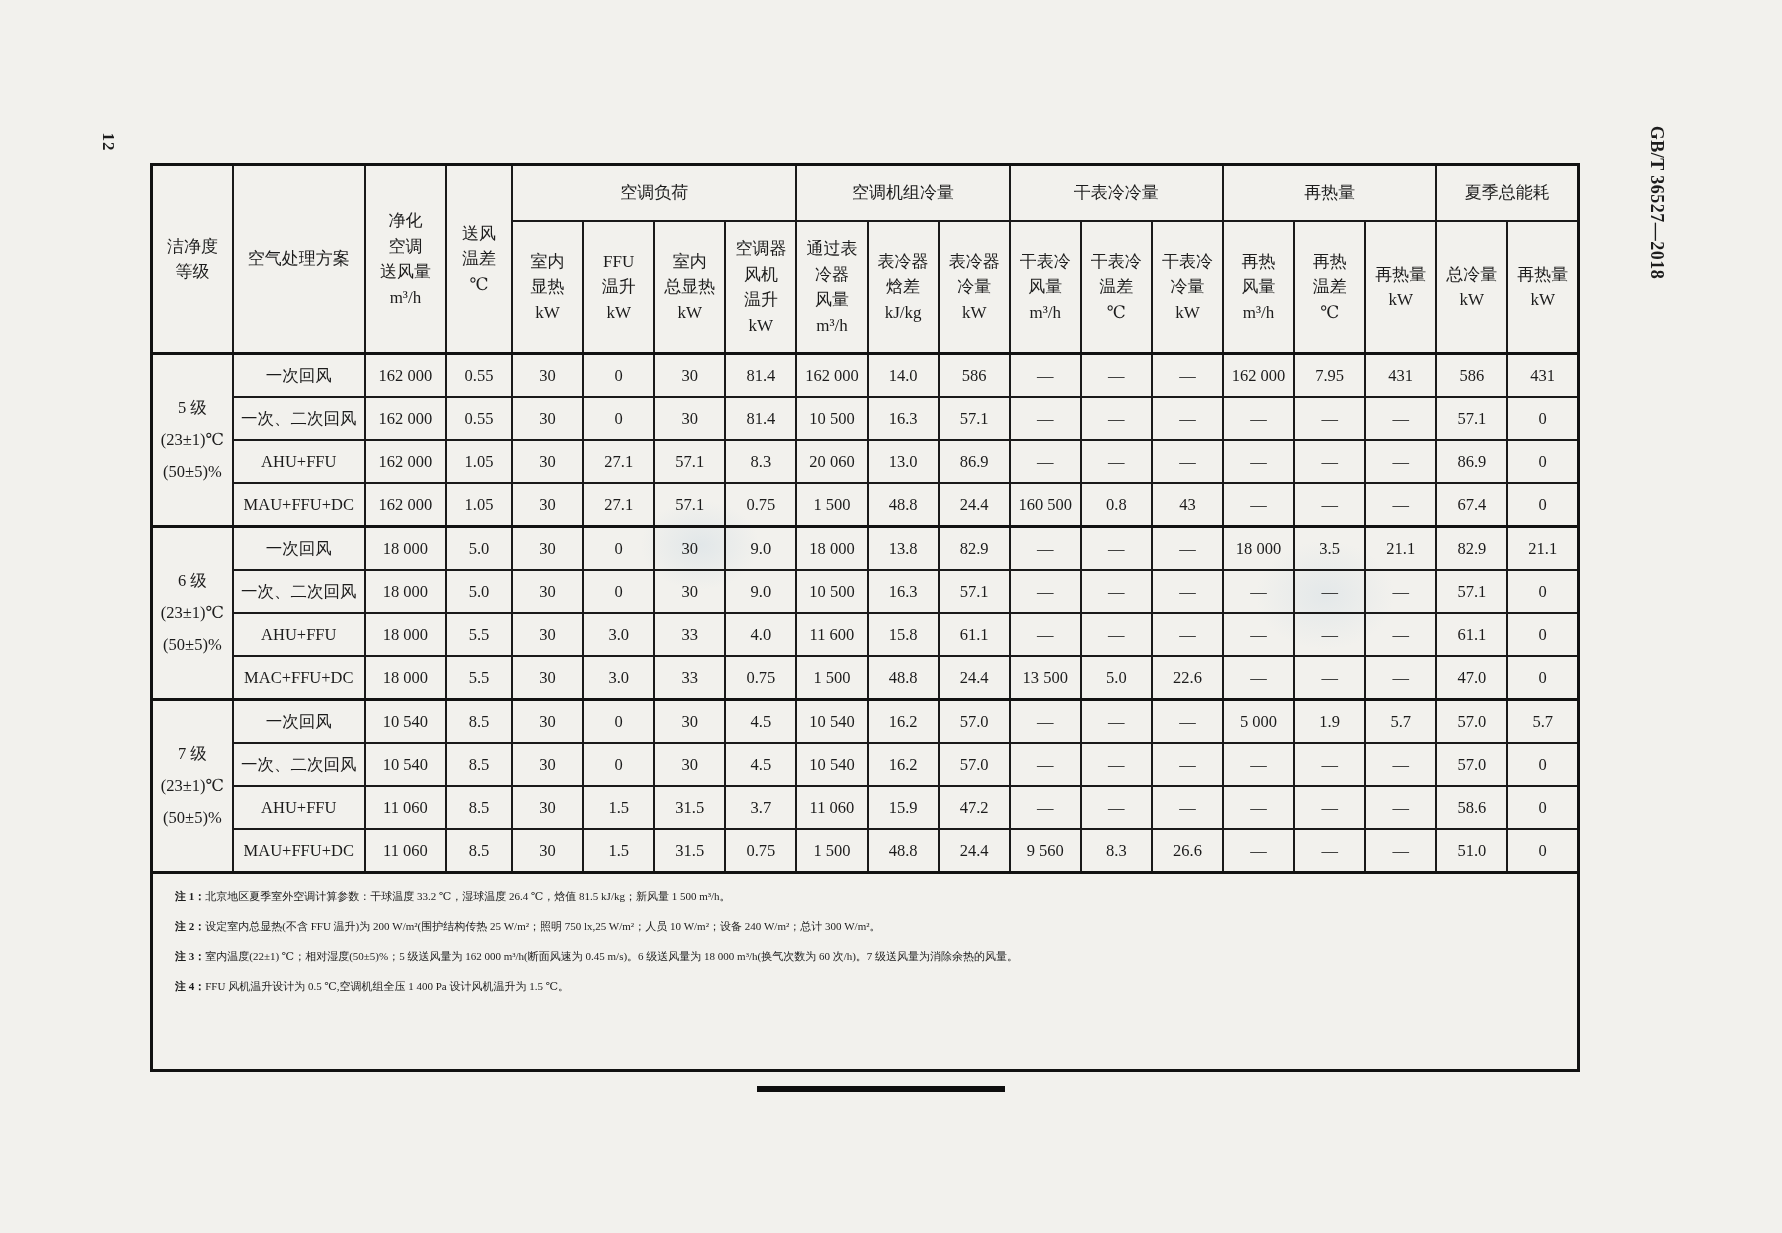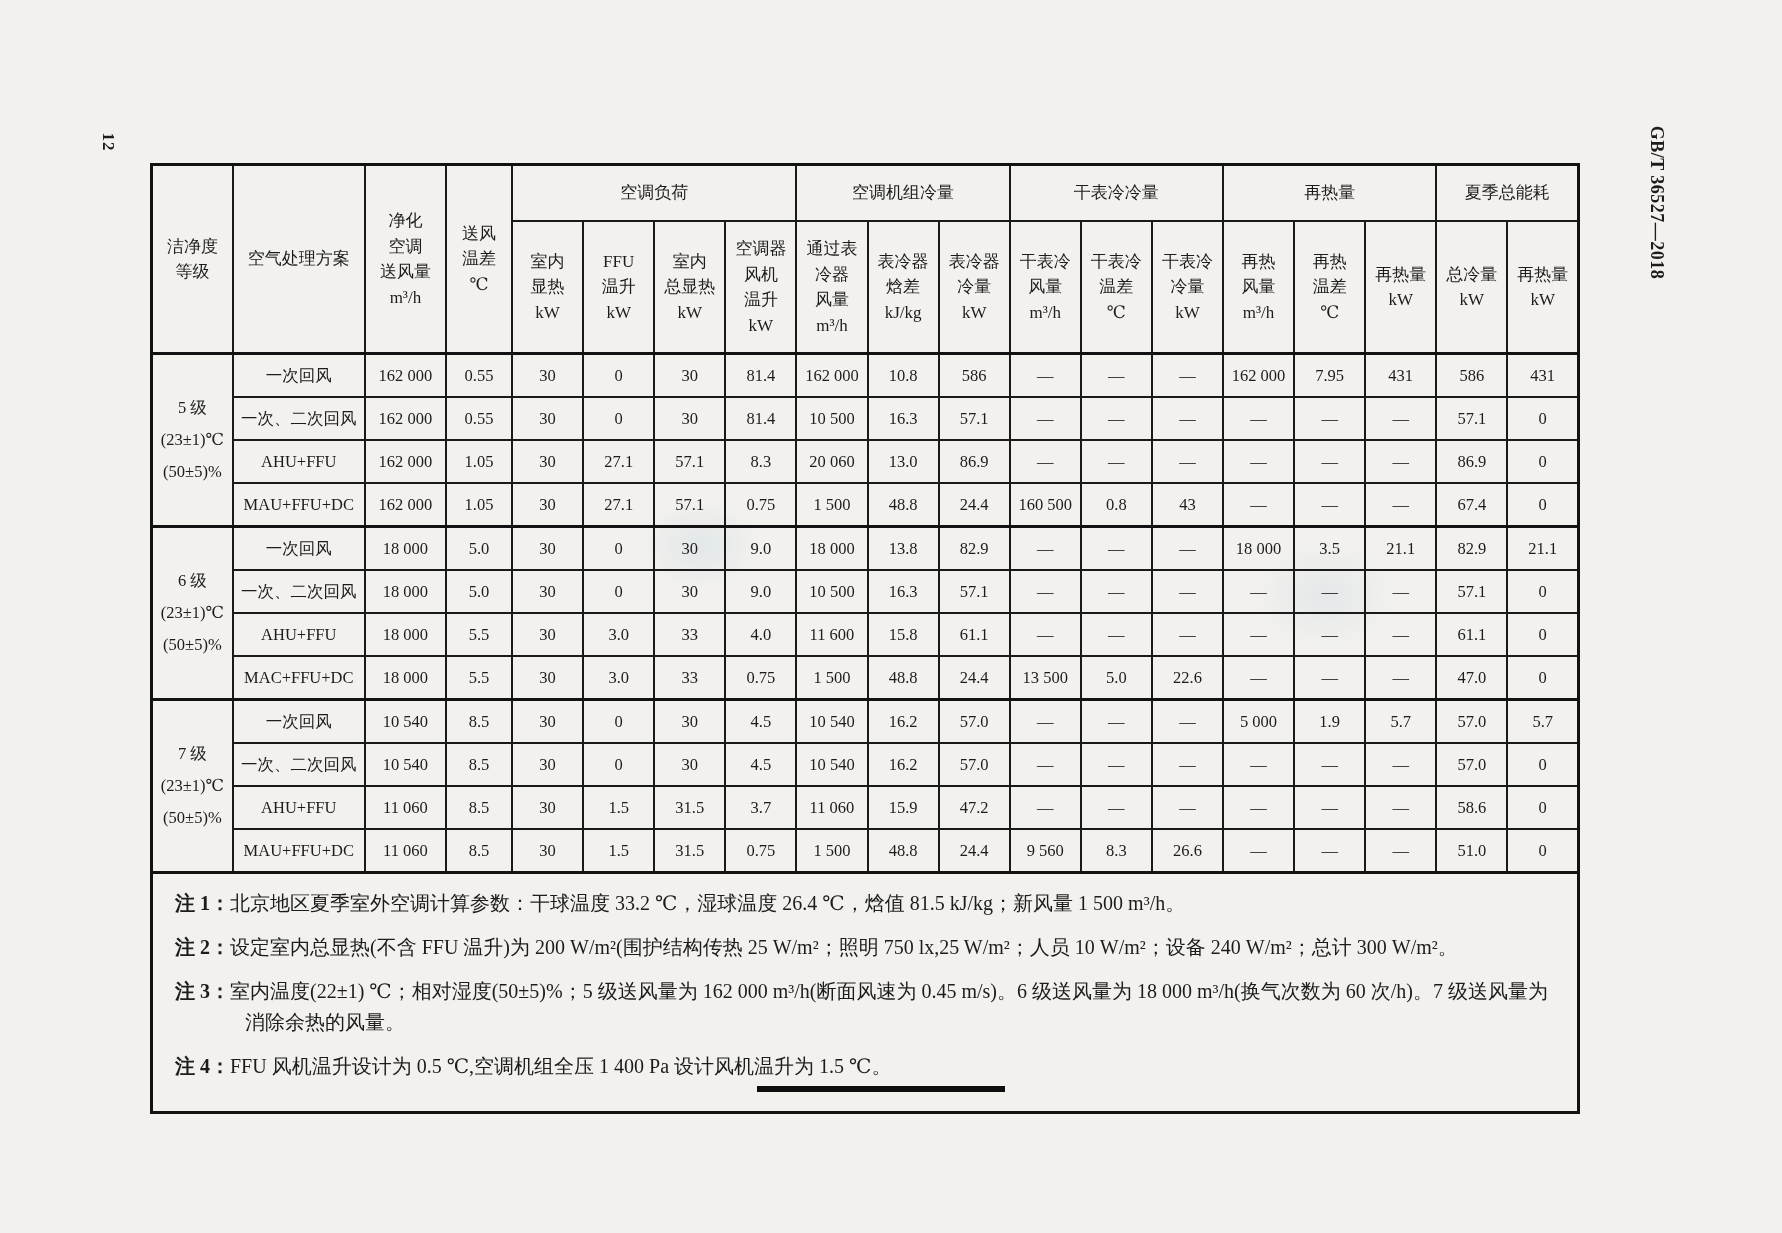--- a/index.html
+++ b/index.html
@@ -55,21 +55,21 @@
   tbody.data td{font-size:16.5px;height:41px;}
   td.scheme{font-size:17px;}
   td.group-label{font-size:16.5px;line-height:1.95;}
   tr.group-start td{border-top:3px solid #121212;}
   tbody.data tr:first-child td{border-top:3px solid #121212;}
   .notes-cell{
     border-top:3px solid #121212;
     text-align:left;vertical-align:top;
     height:165px;
     padding:14px 22px 16px 22px;
-    font-size:20px;line-height:1.55;
+    font-size:11px;line-height:1.55;
   }
   .note{
     padding-left:70px;text-indent:-70px;
     margin:0 0 13px 0;
   }
   .note-label{font-weight:bold;}
   .end-line{
     position:absolute;left:757px;top:1086px;width:248px;height:6px;
     background:#0e0e0e;
   }
@@ -180,21 +180,21 @@
 (23±1)℃
 (50±5)%</td>
             <td class="scheme">一次回风</td>
             <td>162 000</td>
             <td>0.55</td>
             <td>30</td>
             <td>0</td>
             <td>30</td>
             <td>81.4</td>
             <td>162 000</td>
-            <td>10.8</td>
+            <td>14.0</td>
             <td>586</td>
             <td>—</td>
             <td>—</td>
             <td>—</td>
             <td>162 000</td>
             <td>7.95</td>
             <td>431</td>
             <td>586</td>
             <td>431</td>
           </tr>

